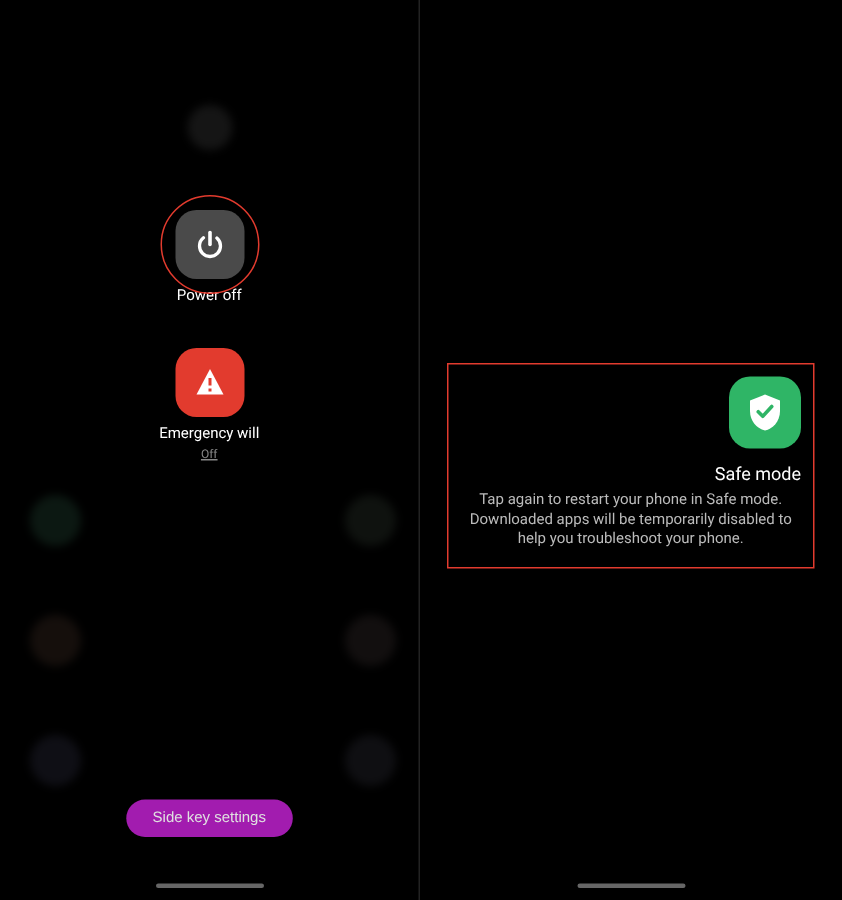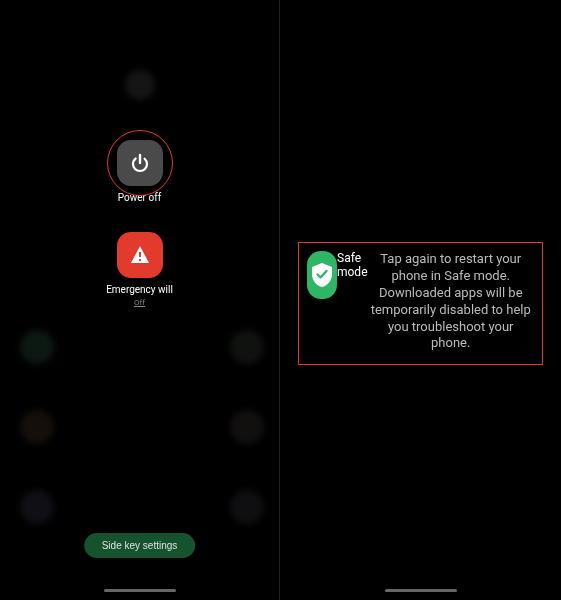--- a/index.html
+++ b/index.html
@@ -91,21 +91,21 @@
       font-size: 8px;
       text-align: center;
       margin-top: -4px;
       text-decoration: underline;
     }
     .side-key-btn {
       position: absolute;
       bottom: 42px;
       left: 50%;
       transform: translateX(-50%);
-      background: #14532d;
+      background: #a21caf;
       color: #e0e0e0;
       border: none;
       border-radius: 16px;
       padding: 7px 18px;
       font-size: 10px;
     }
     .nav-bar {
       position: absolute;
       bottom: 8px;
       left: 50%;
@@ -117,41 +117,41 @@
     }
 
     .safe-box {
       position: absolute;
       top: 242px;
       left: 18px;
       right: 18px;
       border: 1.5px solid #e23b2e;
       padding: 8px 8px 12px 8px;
       display: flex;
-      flex-direction: row;
-      align-items: flex-start;
+      flex-direction: column;
+      align-items: flex-end;
     }
     .safe-icon-tile {
       width: 48px;
       height: 48px;
       border-radius: 14px;
       background: #2fb566;
       display: flex;
       align-items: center;
       justify-content: center;
       margin-bottom: 10px;
     }
     .safe-title {
       color: #fff;
       font-size: 12px;
       margin-bottom: 4px;
     }
     .safe-desc {
       color: #bbb;
-      font-size: 13px;
+      font-size: 10px;
       text-align: center;
       line-height: 1.3;
       padding: 0 2px;
     }
   </style>
 </head>
 <body>
 
 <div class="panel panel-left">
   <div class="blurred-bg">

